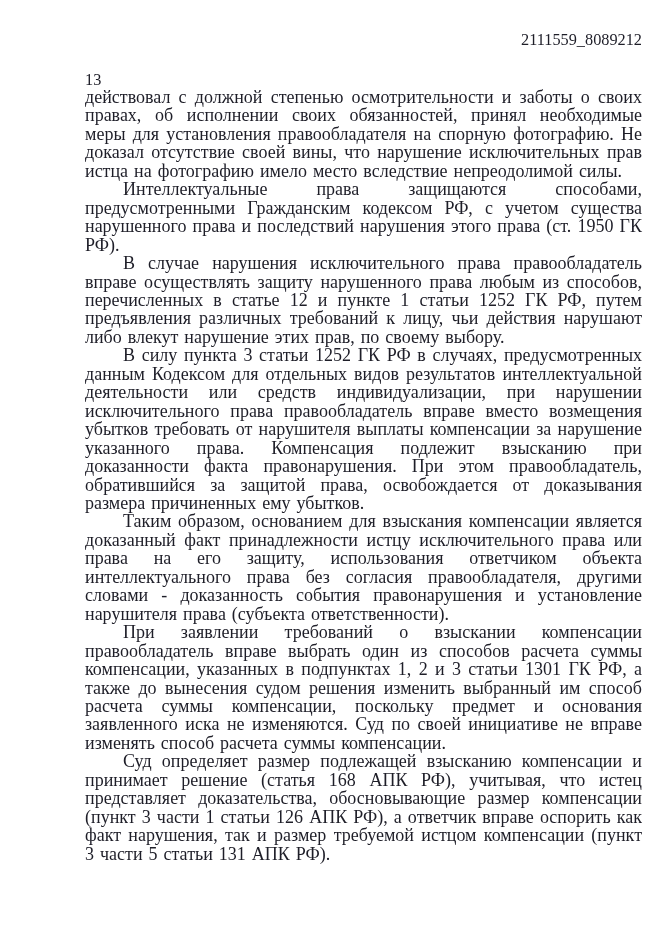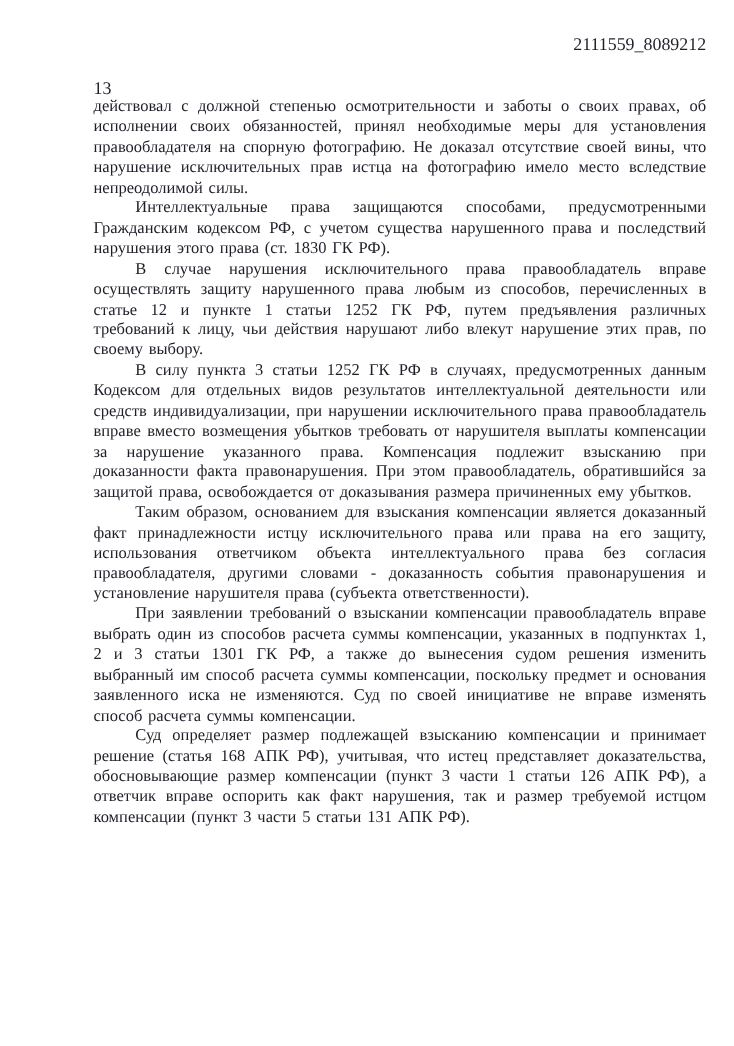--- a/index.html
+++ b/index.html
@@ -37,21 +37,21 @@
     margin-top: 40px;
   }
   .doc-number {
     position: absolute;
     right: 0;
     top: 0;
     text-align: right;
   }
   .body-text p {
     margin: 0;
-    font-size: 15px;
+    font-size: 18px;
     line-height: 18.45px;
     text-align: justify;
     text-indent: 38px;
     word-spacing: 1.5px;
   }
   .body-text p.continued {
     text-indent: 0;
   }
 </style>
 </head>
@@ -60,21 +60,21 @@
 <div class="page">
   <div class="content">
 
     <div class="page-header">
       <span class="page-number">13</span>
       <span class="doc-number">2111559_8089212</span>
     </div>
 
     <div class="body-text">
       <p class="continued">действовал с должной степенью осмотрительности и заботы о своих правах, об исполнении своих обязанностей, принял необходимые меры для установления правообладателя на спорную фотографию. Не доказал отсутствие своей вины, что нарушение исключительных прав истца на фотографию имело место вследствие непреодолимой силы.</p>
-      <p>Интеллектуальные права защищаются способами, предусмотренными Гражданским кодексом РФ, с учетом существа нарушенного права и последствий нарушения этого права (ст. 1830 ГК РФ).</p>
+      <p>Интеллектуальные права защищаются способами, предусмотренными Гражданским кодексом РФ, с учетом существа нарушенного права и последствий нарушения этого права (ст. 1950 ГК РФ).</p>
       <p>В случае нарушения исключительного права правообладатель вправе осуществлять защиту нарушенного права любым из способов, перечисленных в статье 12 и пункте 1 статьи 1252 ГК РФ, путем предъявления различных требований к лицу, чьи действия нарушают либо влекут нарушение этих прав, по своему выбору.</p>
       <p>В силу пункта 3 статьи 1252 ГК РФ в случаях, предусмотренных данным Кодексом для отдельных видов результатов интеллектуальной деятельности или средств индивидуализации, при нарушении исключительного права правообладатель вправе вместо возмещения убытков требовать от нарушителя выплаты компенсации за нарушение указанного права. Компенсация подлежит взысканию при доказанности факта правонарушения. При этом правообладатель, обратившийся за защитой права, освобождается от доказывания размера причиненных ему убытков.</p>
       <p>Таким образом, основанием для взыскания компенсации является доказанный факт принадлежности истцу исключительного права или права на его защиту, использования ответчиком объекта интеллектуального права без согласия правообладателя, другими словами - доказанность события правонарушения и установление нарушителя права (субъекта ответственности).</p>
       <p>При заявлении требований о взыскании компенсации правообладатель вправе выбрать один из способов расчета суммы компенсации, указанных в подпунктах 1, 2 и 3 статьи 1301 ГК РФ, а также до вынесения судом решения изменить выбранный им способ расчета суммы компенсации, поскольку предмет и основания заявленного иска не изменяются. Суд по своей инициативе не вправе изменять способ расчета суммы компенсации.</p>
       <p>Суд определяет размер подлежащей взысканию компенсации и принимает решение (статья 168 АПК РФ), учитывая, что истец представляет доказательства, обосновывающие размер компенсации (пункт 3 части 1 статьи 126 АПК РФ), а ответчик вправе оспорить как факт нарушения, так и размер требуемой истцом компенсации (пункт 3 части 5 статьи 131 АПК РФ).</p>
     </div>
 
   </div>
 </div>
 

